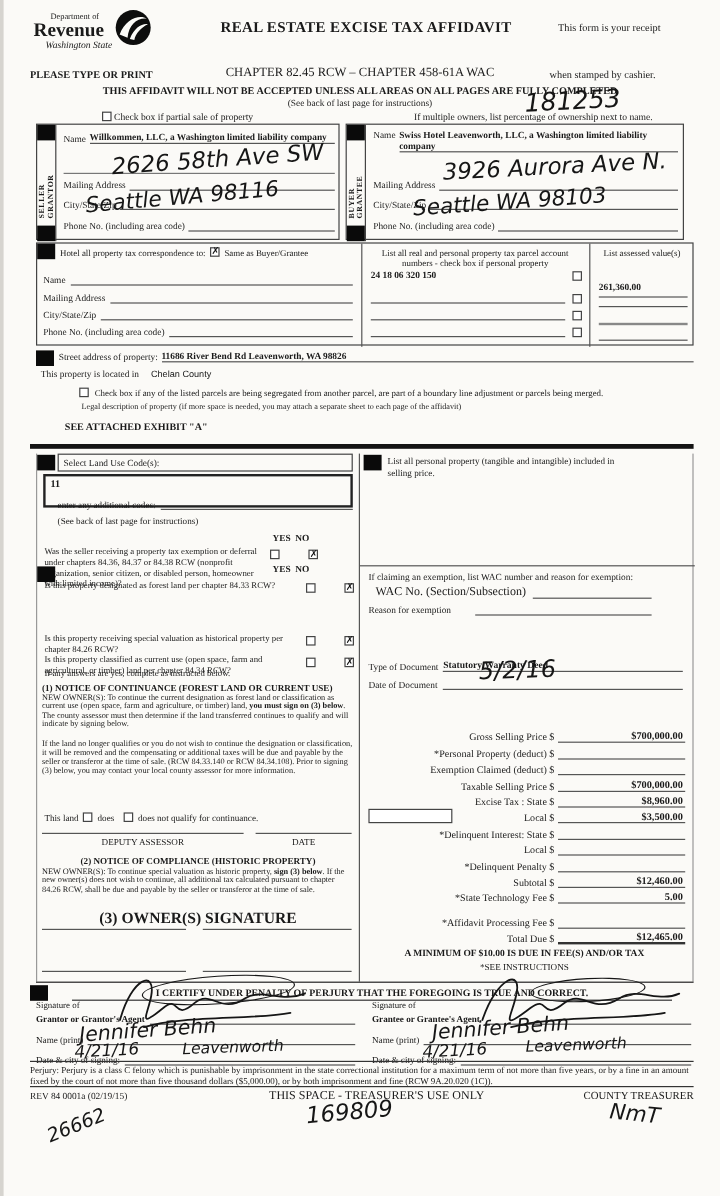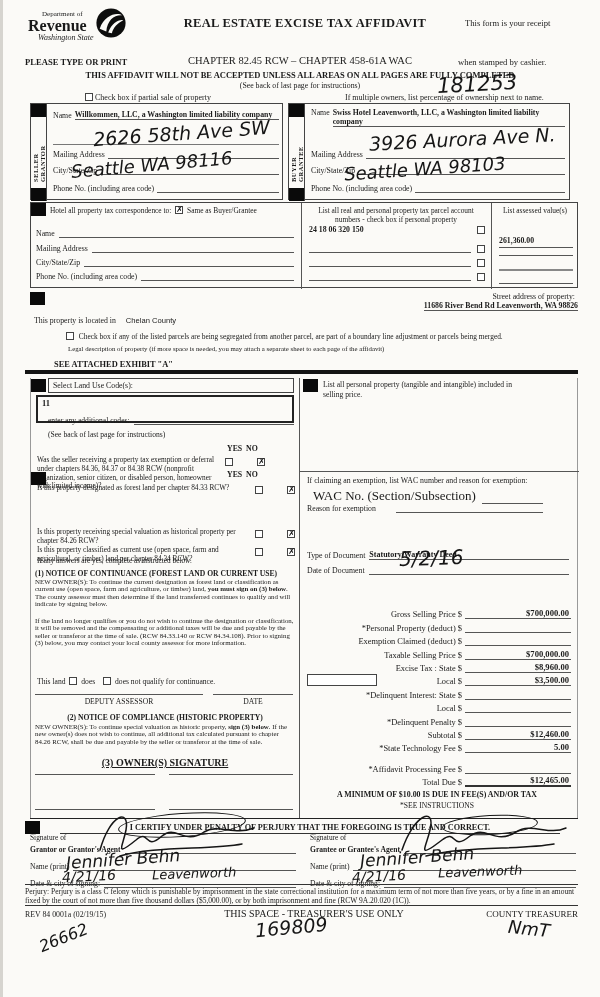--- a/index.html
+++ b/index.html
@@ -179,21 +179,21 @@
     <div class="abs row" style="left:468px;top:26px;width:74px;">
       <span class="ln"><span class="b" style="font-size:7.8px;text-align:center;">261,360.00</span></span>
     </div>
     <div class="abs" style="left:468px;top:52px;width:74px;border-bottom:1px solid #555;"></div>
     <div class="abs" style="left:468px;top:66px;width:74px;border-bottom:2px solid #888;"></div>
     <div class="abs" style="left:468px;top:80px;width:74px;border-bottom:1px solid #555;"></div>
   </div>
 
   <div class="abs" style="left:30px;top:292px;width:548px;">
     <div class="abs" style="left:0;top:0;width:15px;height:13px;background:#0a0a0a;"></div>
-    <div class="row" style="margin-left:19px;width:529px;font-size:7.8px;flex-direction:column;">
+    <div class="row" style="margin-left:19px;width:529px;font-size:7.8px;">
       <span class="nw" style="padding-right:3px;">Street address of property:</span>
       <span class="ln"><span class="b">11686 River Bend Rd Leavenworth, WA  98826</span></span>
     </div>
     <div style="margin-left:4px;margin-top:5px;font-size:7.8px;">
       <span>This property is located in</span>
       <span style="font-family:'Liberation Sans',sans-serif;font-size:7.6px;padding-left:8px;">Chelan County</span>
     </div>
     <div style="margin-left:36px;margin-top:7px;font-size:7.4px;">
       <span class="cb" style="vertical-align:-1px;margin-right:3px;"></span>
       <span>Check box if any of the listed parcels are being segregated from another parcel, are part of a boundary line adjustment or parcels being merged.</span>
@@ -283,35 +283,35 @@
     </div>
     <div class="abs" style="left:4px;top:316px;width:168px;border-bottom:1px solid #555;"></div>
     <div class="abs" style="left:182px;top:316px;width:80px;border-bottom:1px solid #555;"></div>
     <div class="abs c" style="left:4px;top:319px;width:168px;font-size:7.6px;">DEPUTY ASSESSOR</div>
     <div class="abs c" style="left:182px;top:319px;width:80px;font-size:7.6px;">DATE</div>
 
     <div class="abs b c" style="left:0;top:335px;width:268px;font-size:7.6px;">(2) NOTICE OF COMPLIANCE (HISTORIC PROPERTY)</div>
     <div class="abs p" style="left:4px;top:345px;width:260px;">
       <span>NEW OWNER(S): To continue special valuation as historic property, </span><span class="b">sign (3) below</span><span>. If the new owner(s) does not wish to continue, all additional tax calculated pursuant to chapter 84.26 RCW, shall be due and payable by the seller or transferor at the time of sale.</span>
     </div>
-    <div class="abs b c" style="left:0;top:379px;width:268px;font-size:10px;text-decoration:underline;">(3) OWNER(S) SIGNATURE</div>
+    <div class="abs b c" style="left:0;top:379px;width:268px;font-size:13px;">(3) OWNER(S) SIGNATURE</div>
     <div class="abs" style="left:4px;top:396px;width:120px;border-bottom:1px solid #555;"></div>
     <div class="abs" style="left:138px;top:396px;width:124px;border-bottom:1px solid #555;"></div>
     <div class="abs" style="left:4px;top:431px;width:120px;border-bottom:1px solid #555;"></div>
     <div class="abs" style="left:138px;top:431px;width:124px;border-bottom:1px solid #555;"></div>
 
     <div class="abs" style="left:272px;top:1px;width:15px;height:13px;background:#0a0a0a;"></div>
     <div class="abs" style="left:292px;top:2px;width:248px;font-size:7.6px;line-height:10px;">
       <div>List all personal property (tangible and intangible) included in</div>
       <div>selling price.</div>
     </div>
 
     <div class="abs" style="left:269px;top:93px;width:279px;border-top:1px solid #555;"></div>
     <div class="abs" style="left:276px;top:98px;font-size:7.8px;">If claiming an exemption, list WAC number and reason for exemption:</div>
-    <div class="abs row" style="left:282px;top:110px;width:230px;font-size:13px;">
+    <div class="abs row" style="left:282px;top:110px;width:230px;font-size:10px;">
       <span class="nw" style="padding-right:6px;">WAC No. (Section/Subsection)</span>
       <span class="ln"></span>
     </div>
     <div class="abs row" style="left:276px;top:126px;width:236px;font-size:7.8px;">
       <span class="nw" style="padding-right:20px;">Reason for exemption</span>
       <span class="ln"></span>
     </div>
 
     <div class="abs row" style="left:276px;top:172px;width:262px;font-size:7.8px;">
       <span class="nw" style="padding-right:4px;">Type of Document</span>

